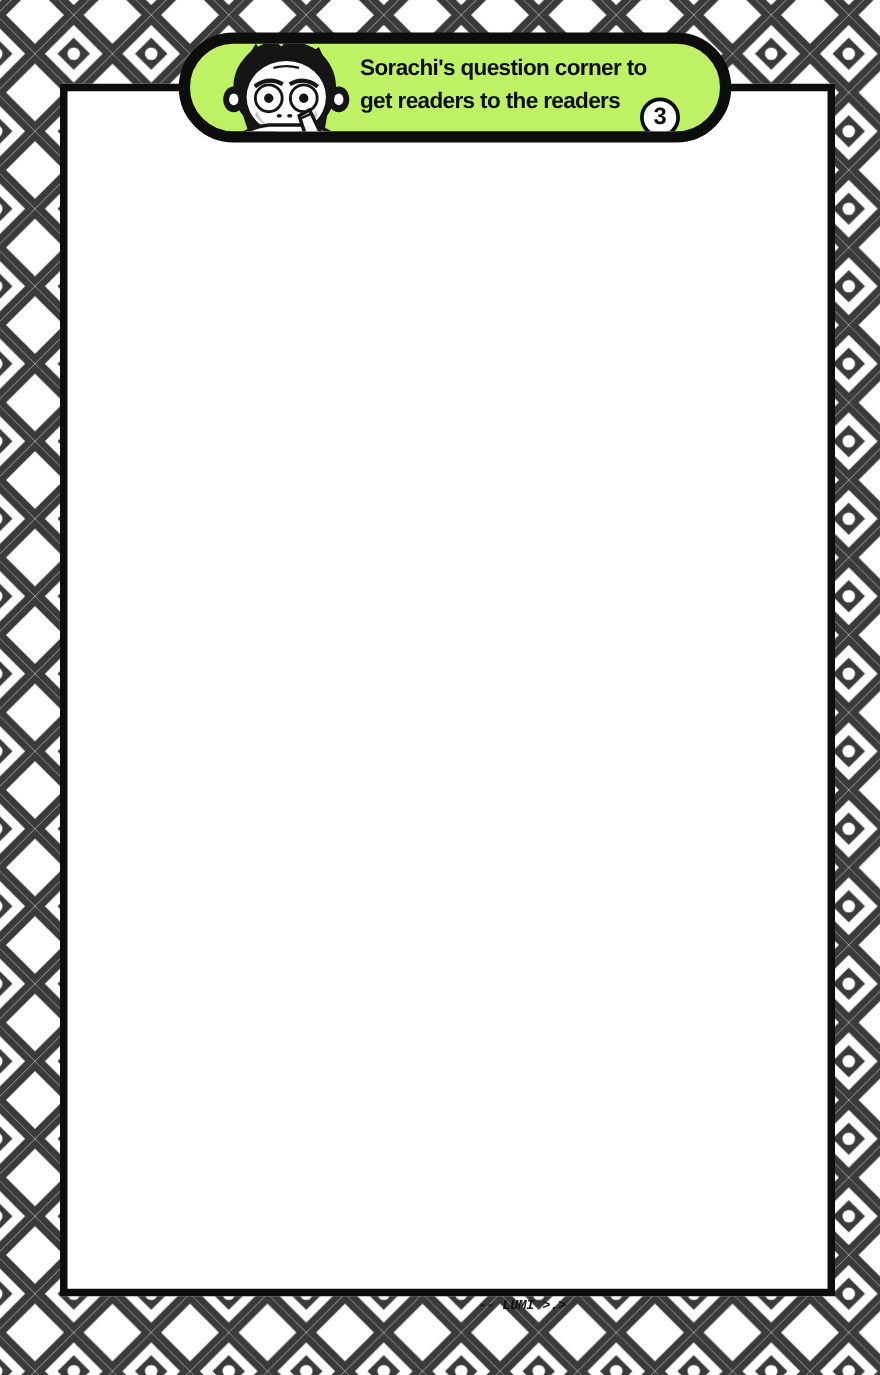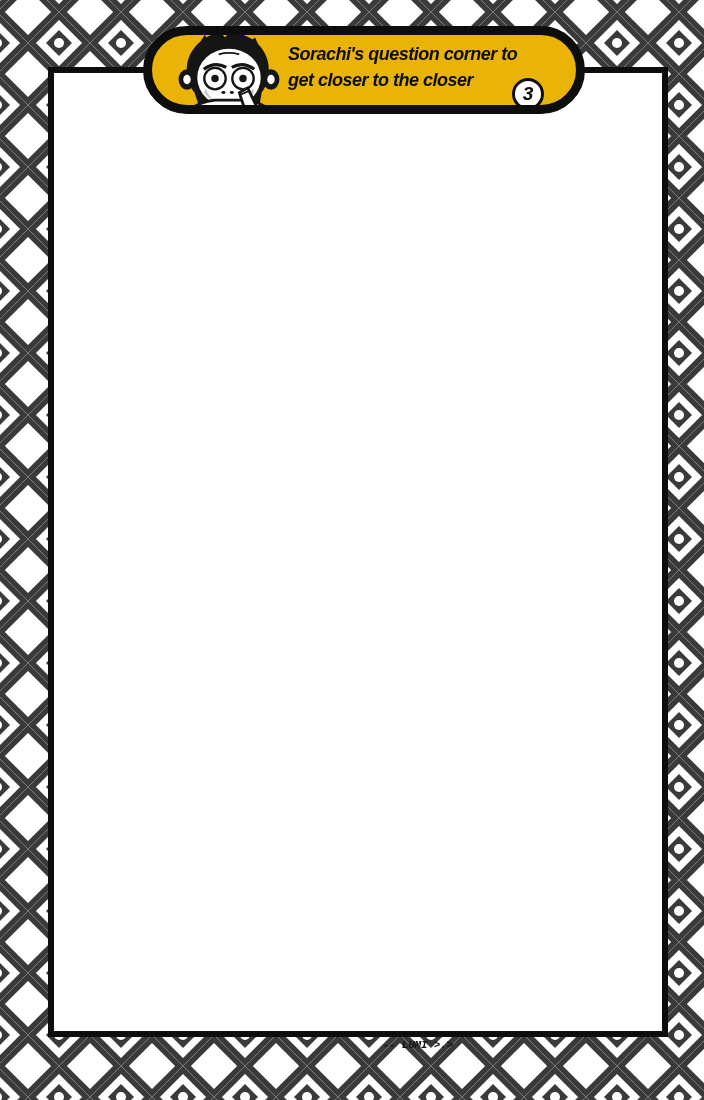--- a/index.html
+++ b/index.html
@@ -9,22 +9,22 @@
   }
   .bg-svg{position:absolute;left:0;top:0;z-index:0;}
   
   .panel{
     position:absolute;left:48px;top:67px;width:608px;height:958px;
     background:#ffffff;border:6px solid #0d0d0d;z-index:1;
   }
   
   .pill{
     position:absolute;left:143px;top:26px;width:424px;height:70px;
-    background:#eab308;border:9px solid #0d0d0d;border-radius:46px;
-    z-index:3;overflow:hidden;font-style:italic;
+    background:#bef264;border:9px solid #0d0d0d;border-radius:46px;
+    z-index:3;overflow:hidden;
   }
   .mascot{position:absolute;left:14px;top:-4px;}
   .pill-title{
     position:absolute;left:136px;top:6px;
     font-weight:700;font-size:18px;line-height:26px;letter-spacing:-0.5px;
     white-space:nowrap;color:#0d0d0d;
   }
   .issue-badge{
     position:absolute;left:360px;top:43px;width:26px;height:26px;
     border:3.5px solid #0d0d0d;border-radius:50%;
@@ -110,21 +110,21 @@
       <circle cx="80" cy="51" r="4" fill="#151515"></circle>
       <ellipse cx="59" cy="66" rx="2.2" ry="1.6" fill="#151515"></ellipse>
       <ellipse cx="68" cy="66" rx="2.2" ry="1.6" fill="#151515"></ellipse>
       <path d="M55,75 Q64,77 72,75" stroke="#151515" stroke-width="2" fill="none"></path>
       <path d="M16,90 Q30,76 50,74 L82,74 Q102,76 114,90 Z" fill="#ffffff" stroke="#151515" stroke-width="3"></path>
       <polygon points="84,90 76,66 85,61 97,86" fill="#ffffff" stroke="#151515" stroke-width="3" stroke-linejoin="round"></polygon>
       <path d="M78,68 L87,64" stroke="#151515" stroke-width="2" fill="none"></path>
     </svg>
     <div class="pill-title">
       <div>Sorachi's question corner to</div>
-      <div>get closer to the closer</div>
+      <div>get readers to the readers</div>
     </div>
     <div class="issue-badge">3</div>
   </div>
 
   <div class="caps attrib">
     <div>&lt;A QUESTION FROM PEN NAME MARIROU-SAN FROM HIRO-</div>
     <div>SHIMA PREFECTURE&gt;</div>
   </div>
 
   <div class="caps question">

